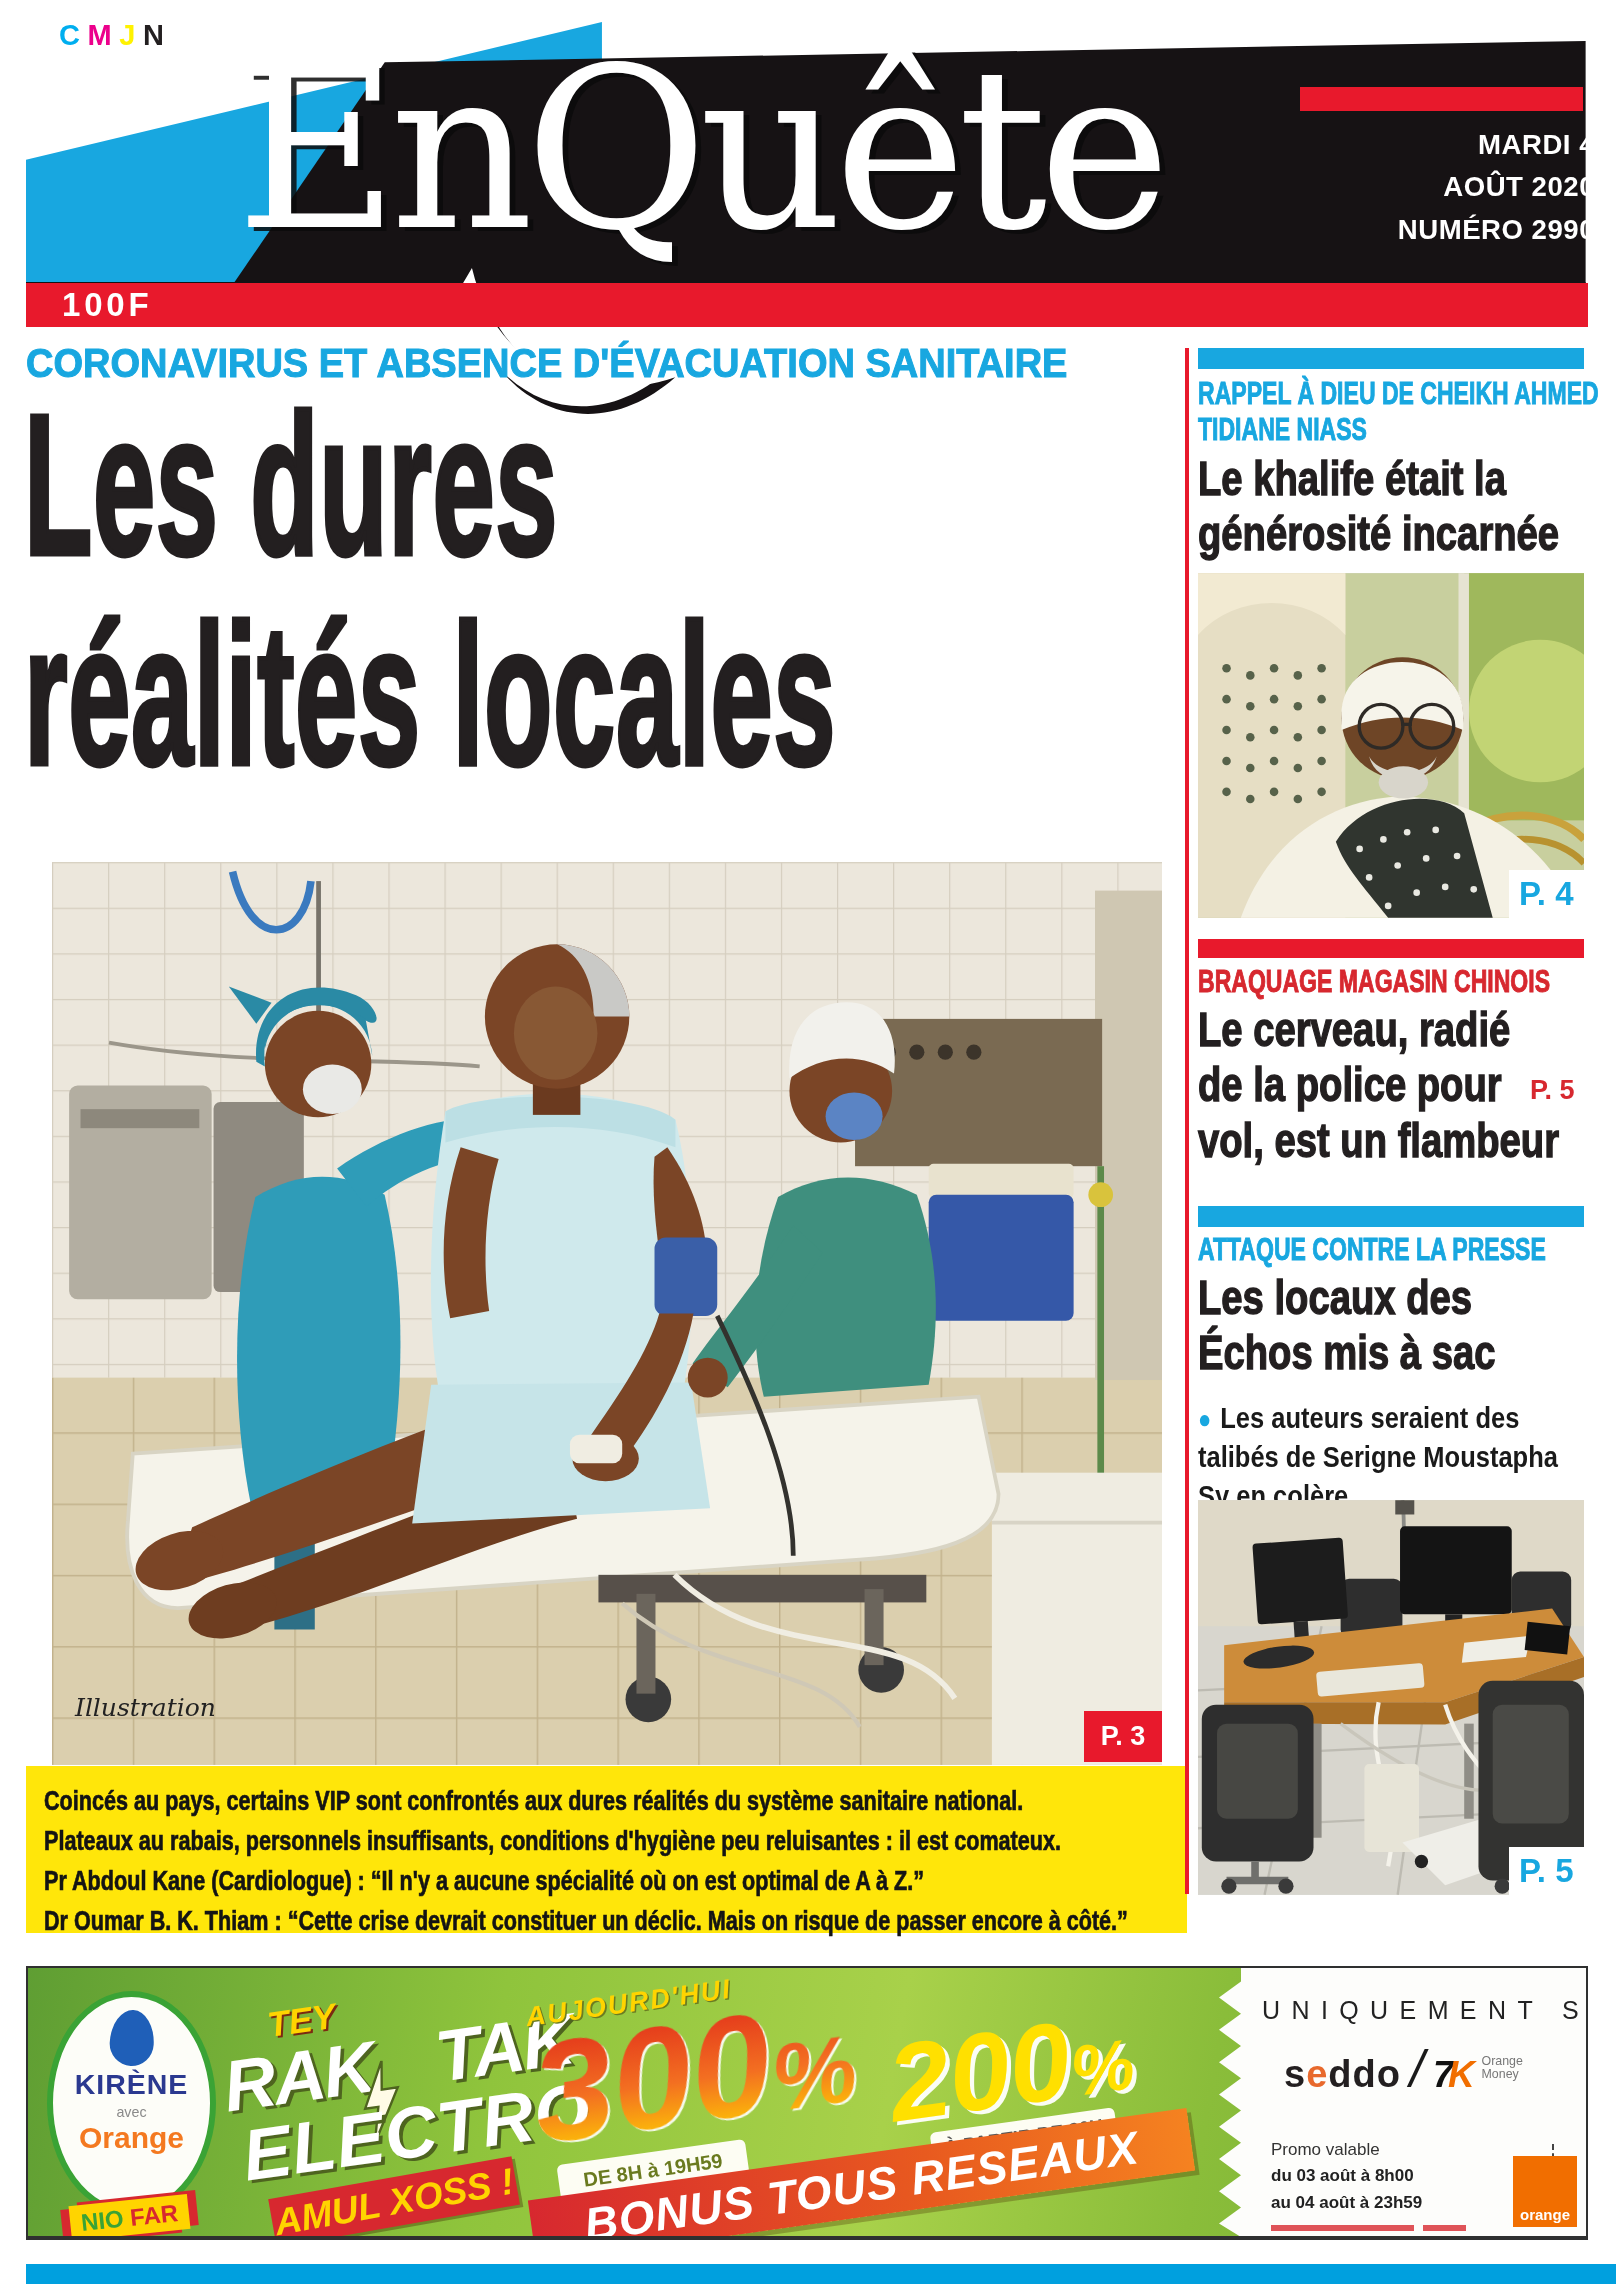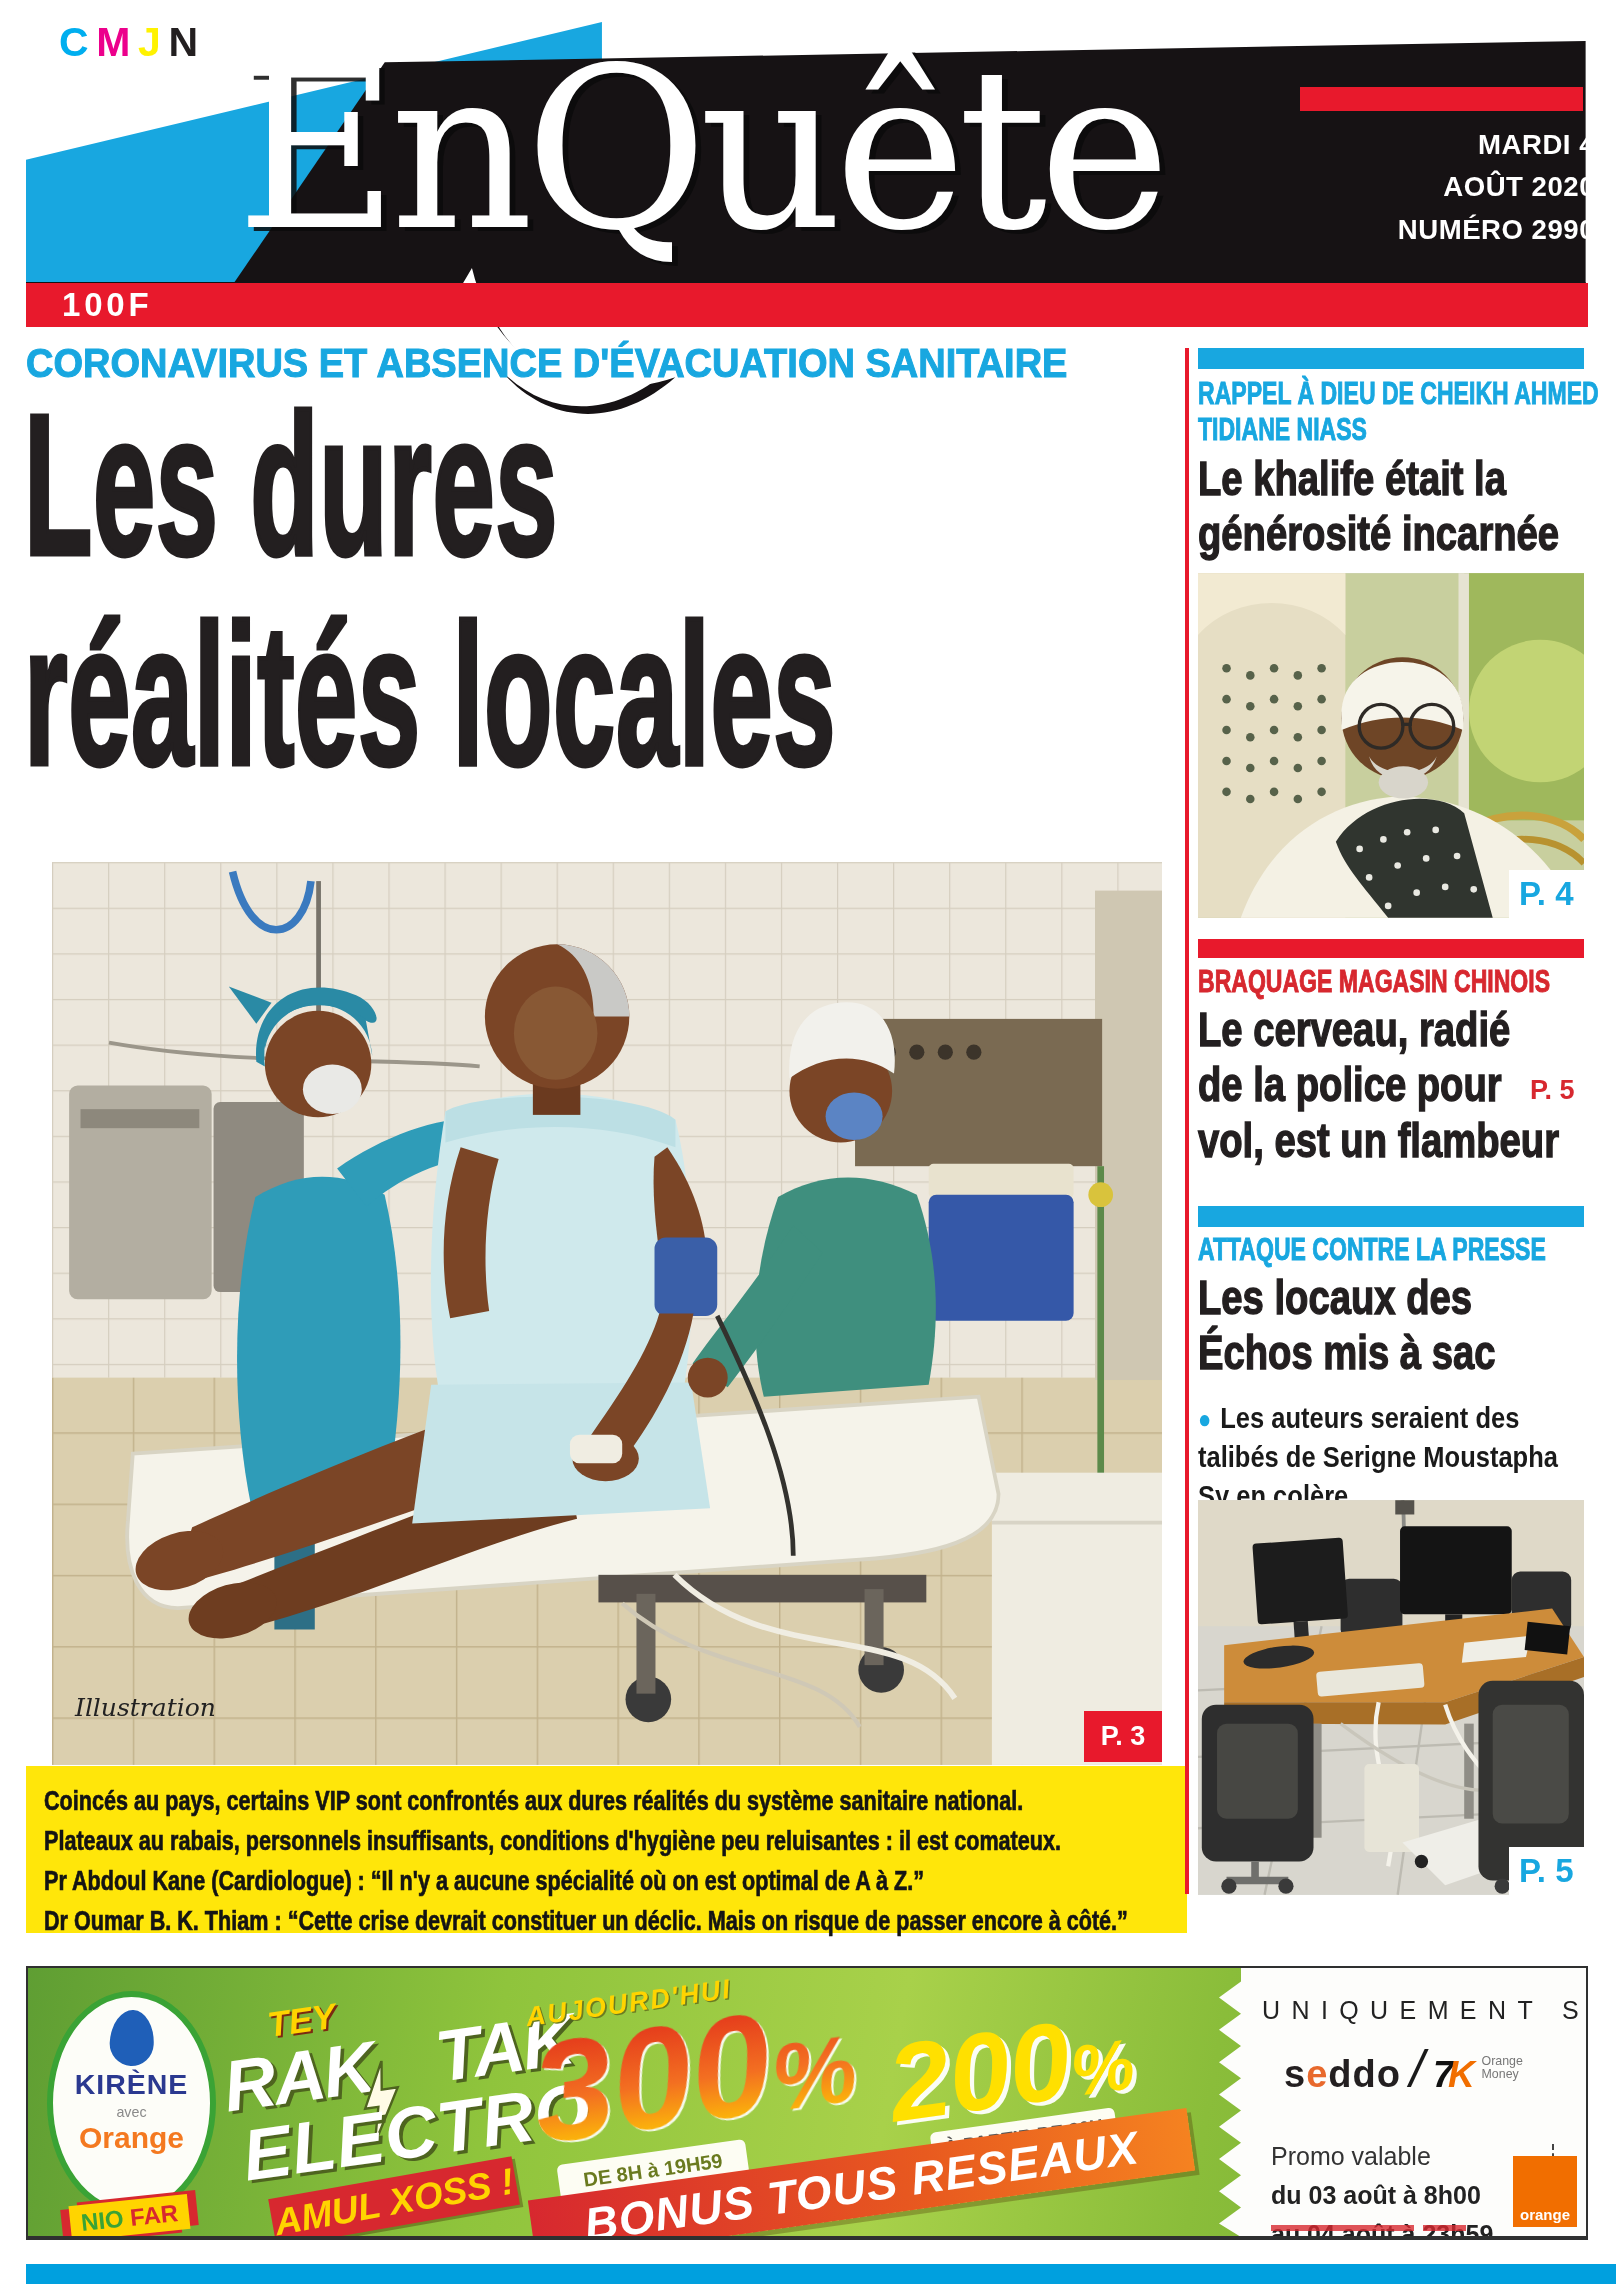--- a/index.html
+++ b/index.html
@@ -1,21 +1,21 @@
 <!DOCTYPE html>
 <html style="font-size:7.6px"><head>
 <meta charset="utf-8">
 <style>
   html,body{margin:0;padding:0;background:#ffffff;}
   .page{position:relative;width:1617px;height:2284px;background:#fff;overflow:hidden;
         font-family:"Liberation Sans",sans-serif;color:#231f20;}
   .abs{position:absolute;}
 
   
-  .cmjn{left:59px;top:19px;font-size:41px;font-weight:bold;letter-spacing:7.6px;}
+  .cmjn{left:59px;top:19px;font-size:29px;font-weight:bold;letter-spacing:7.6px;}
   .cmjn .c{color:#00aeef}.cmjn .m{color:#ec008c}.cmjn .j{color:#fff200}.cmjn .n{color:#231f20}
 
   
   .masthead{left:26px;top:16.6px;width:1562px;height:268px;}
   .masthead svg{position:absolute;left:0;top:0;overflow:visible;}
   .mast-title{left:119px;top:-4.8px;width:1108px;height:268px;text-align:center;
       font-family:"DejaVu Serif",serif;font-weight:normal;font-size:223px;line-height:276px;
       color:#ffffff;letter-spacing:-8.6px;text-shadow:5.7px 3.8px 0 rgba(10,10,10,.85);white-space:nowrap;}
   .issue-bar{left:1274px;top:70px;width:283px;height:24px;background:#e8192c;}
   .issue{left:1255px;top:107px;width:314px;text-align:right;color:#fff;font-weight:bold;
@@ -121,21 +121,21 @@
   .only-on{left:43px;top:27.6px;width:304px;text-align:center;font-size:25px;color:#222;
       letter-spacing:11.4px;white-space:nowrap;}
   .seddo-row{left:65px;top:71px;width:266px;height:57px;}
   .seddo{font-size:38px;font-weight:bold;color:#231f20;letter-spacing:1px;}
   .seddo .e{color:#e8692c;}
   .slash{font-size:52px;font-weight:300;color:#1a1a1a;font-style:italic;margin:0 6.7px;}
   .om-mark{font-size:37px;font-weight:900;font-style:italic;}
   .om-mark .seven{color:#111}.om-mark .k{color:#f16e00;margin-left:-5.7px;}
   .om-text{display:inline-block;font-size:12.4px;line-height:1.1;color:#777;margin-left:4.8px;
       vertical-align:8.6px;}
-  .promo{left:52px;top:169px;font-size:25px;color:#333;line-height:1.55;}
+  .promo{left:52px;top:169px;font-size:17px;color:#333;line-height:1.55;}
   .promo b{color:#222;}
   .cutline{left:333px;top:176px;width:0;height:62px;border-left:2.9px dashed #444;}
   .fineprint1{left:52px;top:257px;width:143px;height:5.7px;background:#d7282f;opacity:.8;}
   .fineprint2{left:204px;top:257px;width:43px;height:5.7px;background:#d7282f;opacity:.8;}
   .orange-box{left:294px;top:188px;width:64px;height:71px;background:#f16e00;
       display:flex;align-items:flex-end;justify-content:center;padding-bottom:3.8px;box-sizing:border-box;
       color:#fff;font-size:15px;font-weight:bold;}
 
   .bottom-bar{left:26px;top:2264px;width:1590px;height:20.4px;background:#00a0df;}
 </style>

